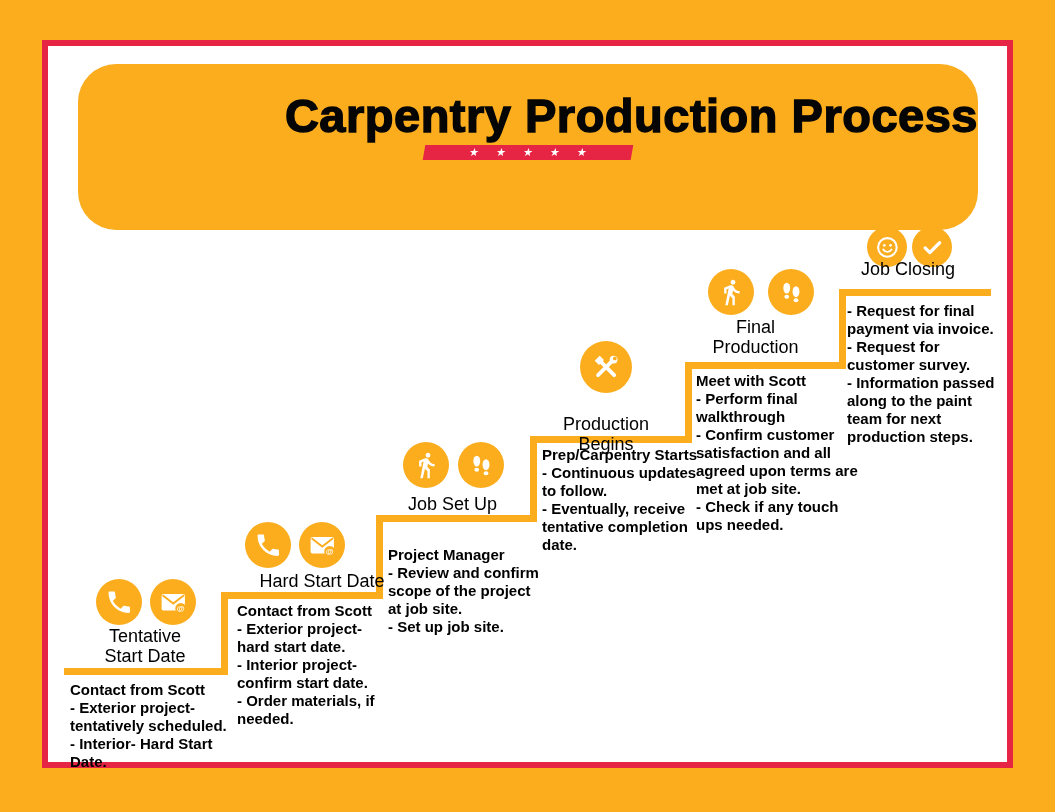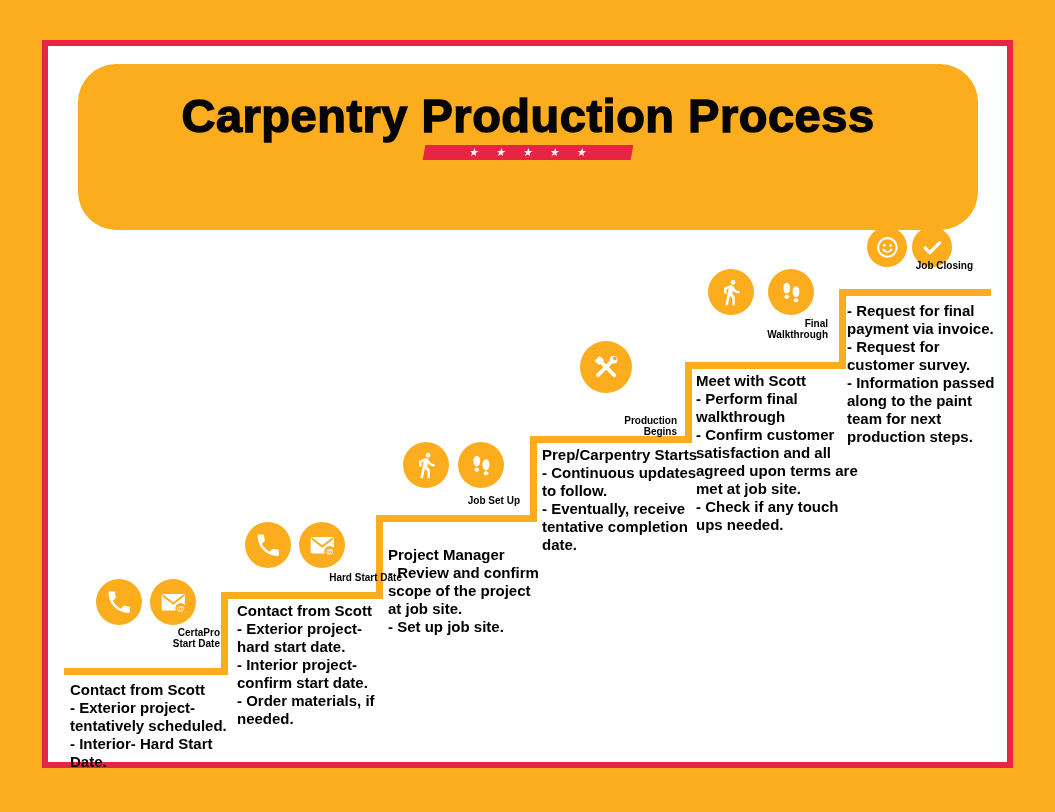--- a/index.html
+++ b/index.html
@@ -10,21 +10,21 @@
     font-family:"Liberation Sans", sans-serif;
     overflow:hidden;
     color:#000;
   }
   .frame {
     position:absolute; left:42px; top:40px; width:971px; height:728px;
     background:#fff; border:6px solid #E62443;
   }
   .banner {
     position:absolute; left:78px; top:64px; width:900px; height:166px;
-    background:#FBAD1E; border-radius:38px; text-align:center;
+    background:#FBAD1E; border-radius:38px; text-align:right;
   }
   .main-title {
     padding-top:24px; font-size:47px; font-weight:900; color:#050505;
     letter-spacing:.5px; -webkit-text-stroke:1.4px #050505;
   }
   .logo-brand {
     margin-top:8px; font-size:25px; font-weight:800; font-style:italic;
     color:#21409A; letter-spacing:.5px;
   }
   .logo-starbar {
@@ -51,22 +51,22 @@
   .icon {
     position:absolute; border-radius:50%; background:#FBAD1E;
     display:flex; align-items:center; justify-content:center;
   }
   .ic46 { width:46px; height:46px; }
   .ic52 { width:52px; height:52px; }
   .ic40 { width:40px; height:40px; }
   .icon svg { width:62%; height:62%; }
 
   .step-title {
-    position:absolute; font-weight:700; font-size:10px; line-height:1.1;
-    text-align:right; white-space:pre-line;
+    position:absolute; font-weight:400; font-size:18px; line-height:1.1;
+    text-align:center; white-space:pre-line;
   }
   .step-desc {
     position:absolute; font-weight:700; font-size:15px; line-height:1.2;
     white-space:pre-line;
   }
   .t1 { left:70px;  top:627px; width:150px; }
   .t2 { left:242px; top:572px; width:160px; }
   .t3 { left:385px; top:495px; width:135px; }
   .t4 { left:535px; top:415px; width:142px; }
   .t5 { left:683px; top:318px; width:145px; }
@@ -116,21 +116,21 @@
     </svg>
 </span>
 <span class="icon ic46 i1b">
   <svg viewBox="0 0 24 24">
       <rect x="2.2" y="5" width="19.6" height="14" rx="1.5" fill="#fff"></rect>
       <path d="M3 6l9 7 9-7" fill="none" stroke="#FBAD1E" stroke-width="1.6"></path>
       <circle cx="18.3" cy="17.2" r="4.6" fill="#FBAD1E"></circle>
       <text x="18.3" y="19.4" font-size="6.8" fill="#fff" text-anchor="middle" font-weight="bold" font-family="Liberation Sans, sans-serif">@</text>
     </svg>
 </span>
-<div class="step-title t1">CertaPro
+<div class="step-title t1">Tentative
 Start Date</div>
 <div class="step-desc d1">Contact from Scott
 - Exterior project- tentatively scheduled.
 - Interior- Hard Start Date.</div>
 
 <span class="icon ic46 i2a">
   <svg viewBox="0 0 24 24">
       <path fill="#fff" d="M6.6 10.8c1.5 2.8 3.8 5.1 6.6 6.6l2.2-2.2c.3-.3.7-.4 1-.2 1.1.4 2.3.6 3.6.6.6 0 1 .4 1 1V20c0 .6-.4 1-1 1C10.6 21 3 13.4 3 4c0-.6.4-1 1-1h3.5c.6 0 1 .4 1 1 0 1.2.2 2.4.6 3.6.1.3 0 .7-.2 1l-2.3 2.2z"></path>
     </svg>
 </span>
@@ -190,21 +190,21 @@
 </span>
 <span class="icon ic46 i5b">
   <svg viewBox="0 0 24 24" fill="#fff">
       <ellipse cx="8.2" cy="8.5" rx="2.9" ry="4.6"></ellipse>
       <ellipse cx="8.2" cy="15.8" rx="2" ry="1.7"></ellipse>
       <ellipse cx="16" cy="11.5" rx="2.9" ry="4.6"></ellipse>
       <ellipse cx="16" cy="18.8" rx="2" ry="1.7"></ellipse>
     </svg>
 </span>
 <div class="step-title t5">Final
-Walkthrough</div>
+Production</div>
 <div class="step-desc d5">Meet with Scott
 - Perform final walkthrough
 - Confirm customer satisfaction and all agreed upon terms are met at job site.
 - Check if any touch ups needed.</div>
 
 <span class="icon ic40 i6a">
   <svg viewBox="0 0 24 24">
       <circle cx="12" cy="12" r="9" fill="none" stroke="#fff" stroke-width="2"></circle>
       <circle cx="9" cy="10" r="1.3" fill="#fff"></circle>
       <circle cx="15" cy="10" r="1.3" fill="#fff"></circle>

